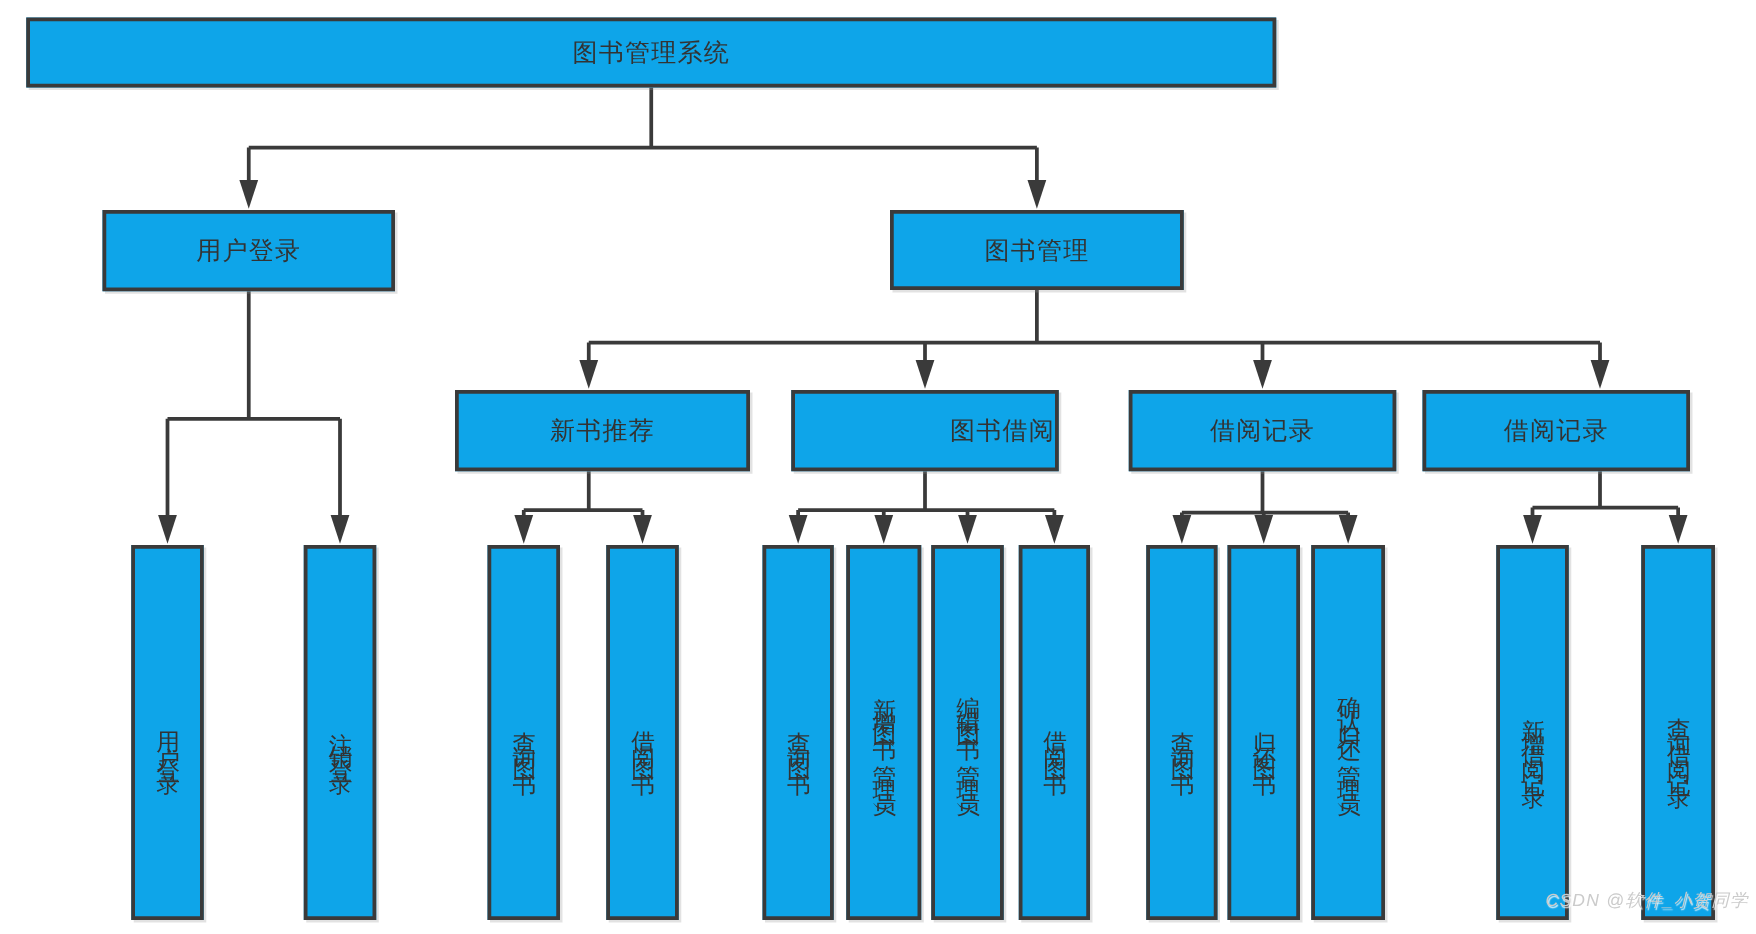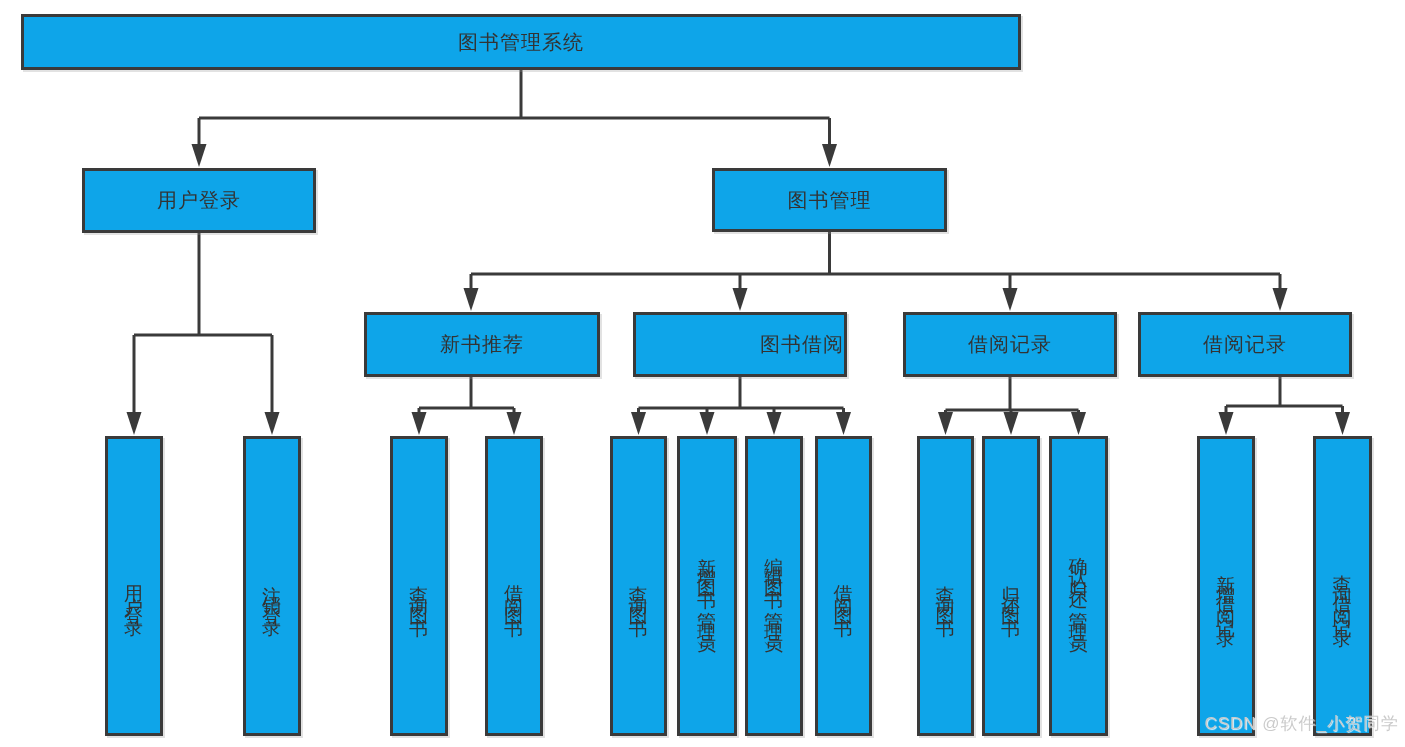--- a/index.html
+++ b/index.html
@@ -45,26 +45,27 @@
     font-size: 19px;
     line-height: 1;
     letter-spacing: 11px;
     padding-top: 11px;
     white-space: nowrap;
   }
   #watermark {
     position: absolute;
     top: 712px;
     right: 6px;
-    font-size: 17px;
+    font-size: 14px;
     letter-spacing: 1px;
     color: var(--watermark-color, #cbcbcb);
     text-shadow: 1px 1px 1px rgba(255,255,255,0.9);
     z-index: 5;
     white-space: nowrap;
+    font-style: italic;
   }
 </style>
 </head>
 <body>
 
 <div id="canvas" style="--line-color: #3a3a3a; --text-color: #333333; --bg-color: #ffffff; --watermark-color: #cbcbcb;">
   <svg id="connectors" xmlns="http://www.w3.org/2000/svg">
       <line x1="521" y1="70" x2="521" y2="118"></line>
       <line x1="199" y1="118" x2="829.5" y2="118"></line>
       <line x1="199" y1="118" x2="199" y2="148"></line>

